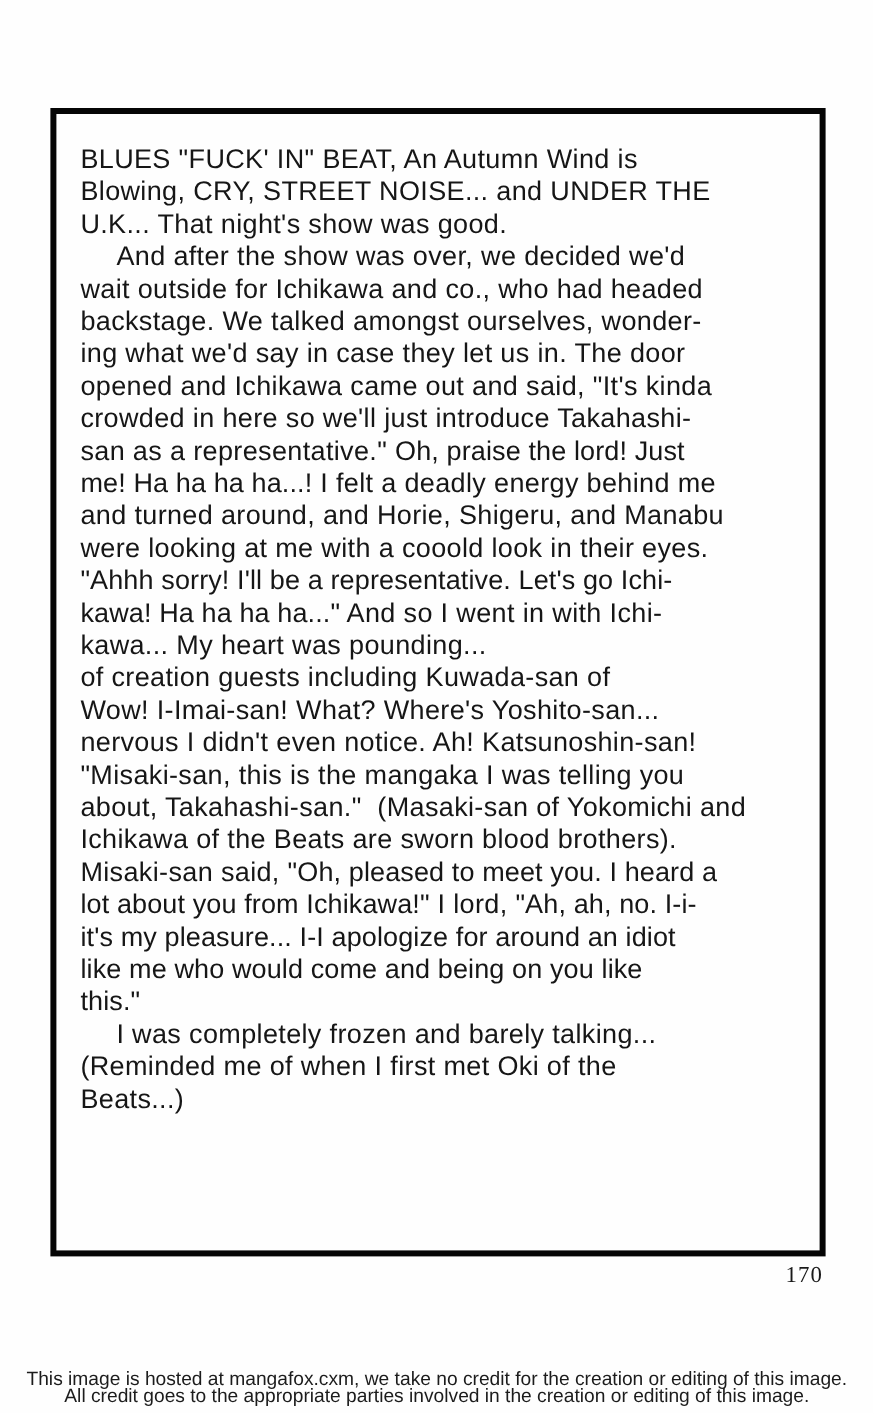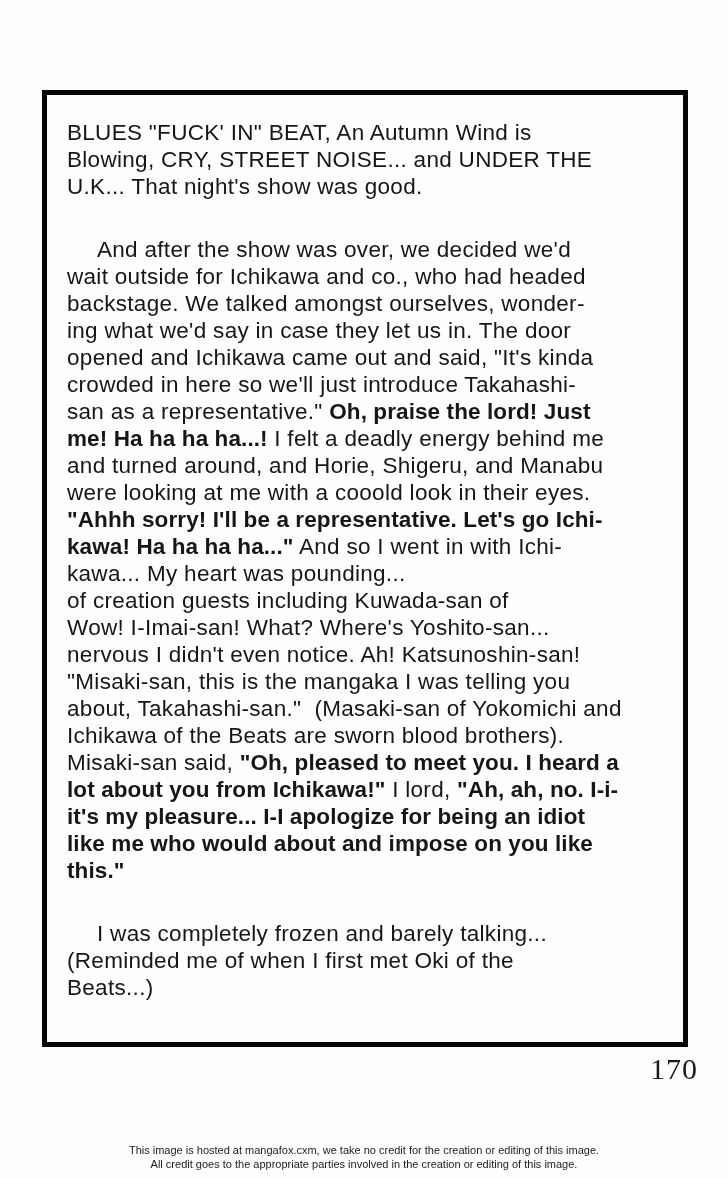--- a/index.html
+++ b/index.html
@@ -35,43 +35,42 @@
     line-height: 27px;
     letter-spacing: 0.3px;
     font-family: "Liberation Sans", sans-serif;
   }
   .line {
     white-space: pre;
     height: 27px;
   }
   .line.indent {
     padding-left: 30px;
-    margin-top: 36px;
   }
   .line b {
-    font-weight: 700;
+    font-weight: 400;
     letter-spacing: 0.1px;
     margin-top: 45px;
   }
   .page-number {
     position: absolute;
-    right: 30px;
+    right: 42px;
     top: 1052px;
     font-family: "Liberation Serif", "DejaVu Serif", serif;
-    font-size: 30px;
+    font-size: 19px;
     color: #1a1a1a;
     letter-spacing: 1px;
   }
   .footer {
     position: absolute;
     left: 0;
     right: 0;
     top: 1143px;
     text-align: center;
-    font-size: 11px;
+    font-size: 16px;
     line-height: 14px;
     color: #1c1c1c;
     font-family: "Liberation Sans", sans-serif;
   }
 </style>
 </head>
 <body>
 
 <div class="manga-page">
 
@@ -94,22 +93,22 @@
         <div class="line"><b>kawa! Ha ha ha ha..."</b><span> And so I went in with Ichi-</span></div>
         <div class="line"><span>kawa... My heart was pounding...</span></div>
         <div class="line"><span>of creation guests including Kuwada-san of</span></div>
         <div class="line"><span>Wow! I-Imai-san! What? Where's Yoshito-san...</span></div>
         <div class="line"><span>nervous I didn't even notice. Ah! Katsunoshin-san!</span></div>
         <div class="line"><span>"Misaki-san, this is the mangaka I was telling you</span></div>
         <div class="line"><span>about, Takahashi-san."  (Masaki-san of Yokomichi and</span></div>
         <div class="line"><span>Ichikawa of the Beats are sworn blood brothers).</span></div>
         <div class="line"><span>Misaki-san said, </span><b>"Oh, pleased to meet you. I heard a</b></div>
         <div class="line"><b>lot about you from Ichikawa!"</b><span> I lord, </span><b>"Ah, ah, no. I-i-</b></div>
-        <div class="line"><b>it's my pleasure... I-I apologize for being an idiot</b></div>
-        <div class="line"><b>like me who would about and impose on you like</b></div>
+        <div class="line"><b>it's my pleasure... I-I apologize for around an idiot</b></div>
+        <div class="line"><b>like me who would come and being on you like</b></div>
         <div class="line"><b>this."</b></div>
         <div class="line indent"><span>I was completely frozen and barely talking...</span></div>
         <div class="line"><span>(Reminded me of when I first met Oki of the</span></div>
         <div class="line"><span>Beats...)</span></div>
       </div>
   </div>
 
   <div class="page-number">170</div>
 
   <div class="footer">

